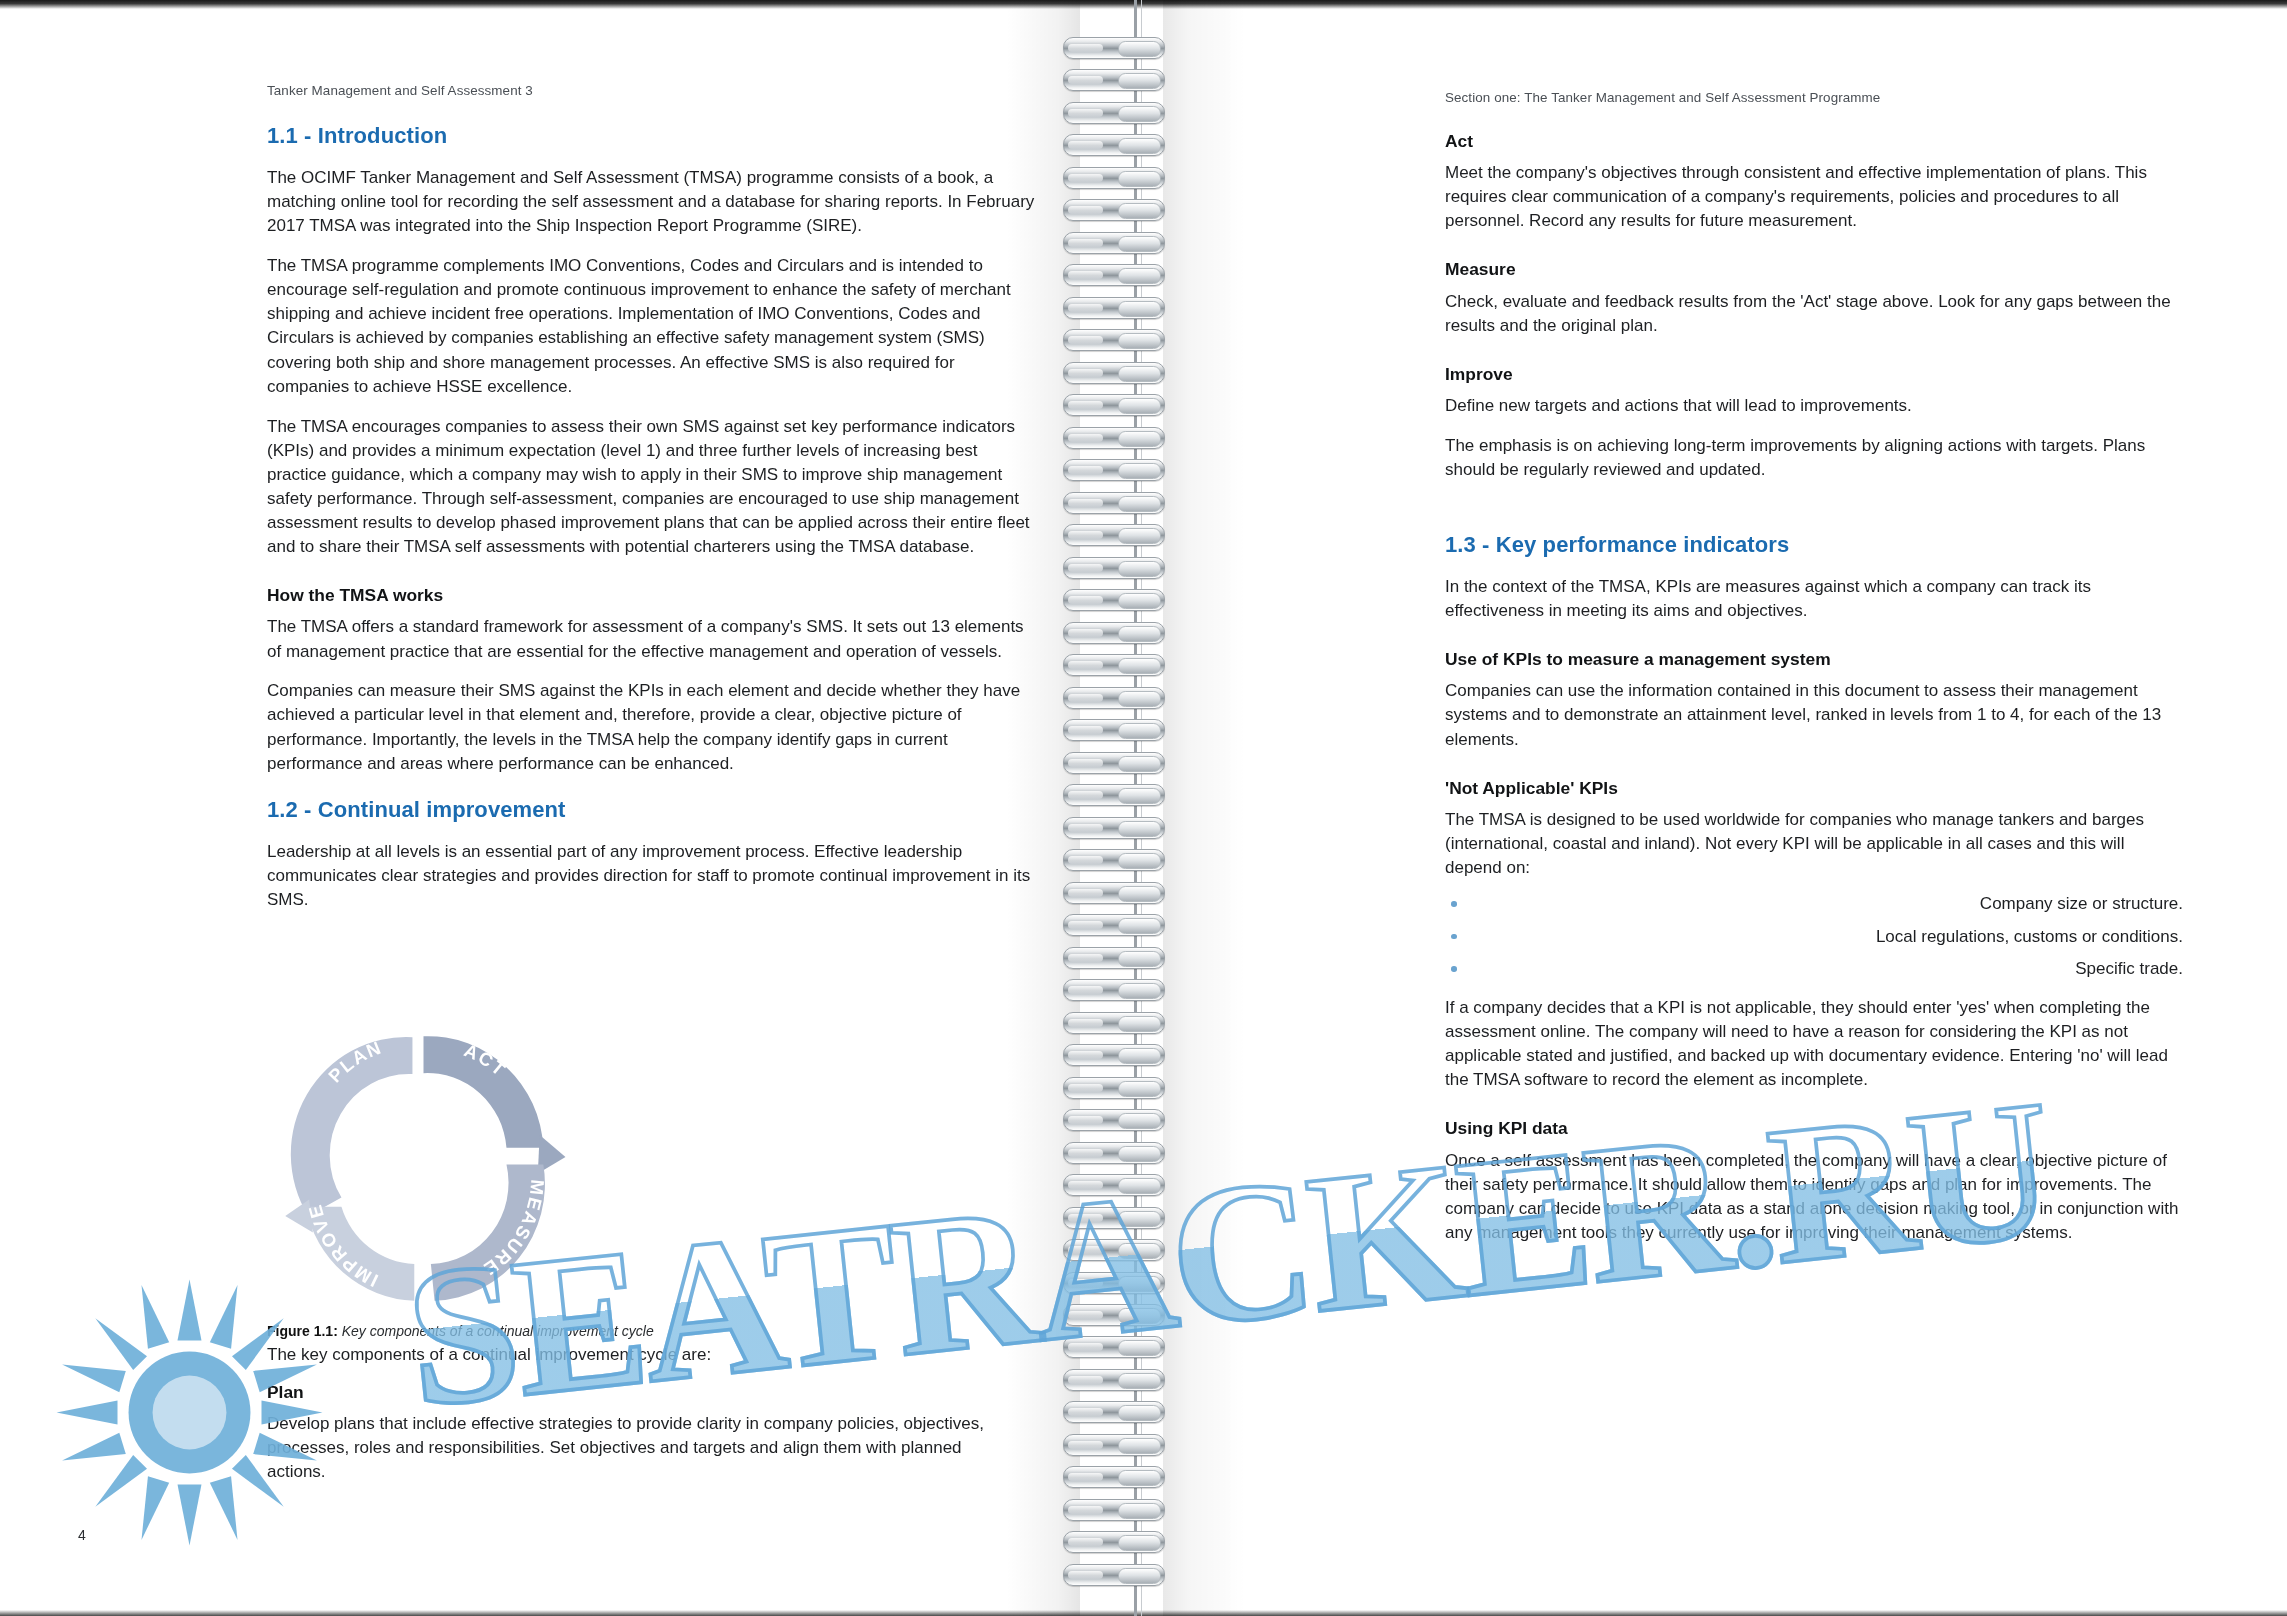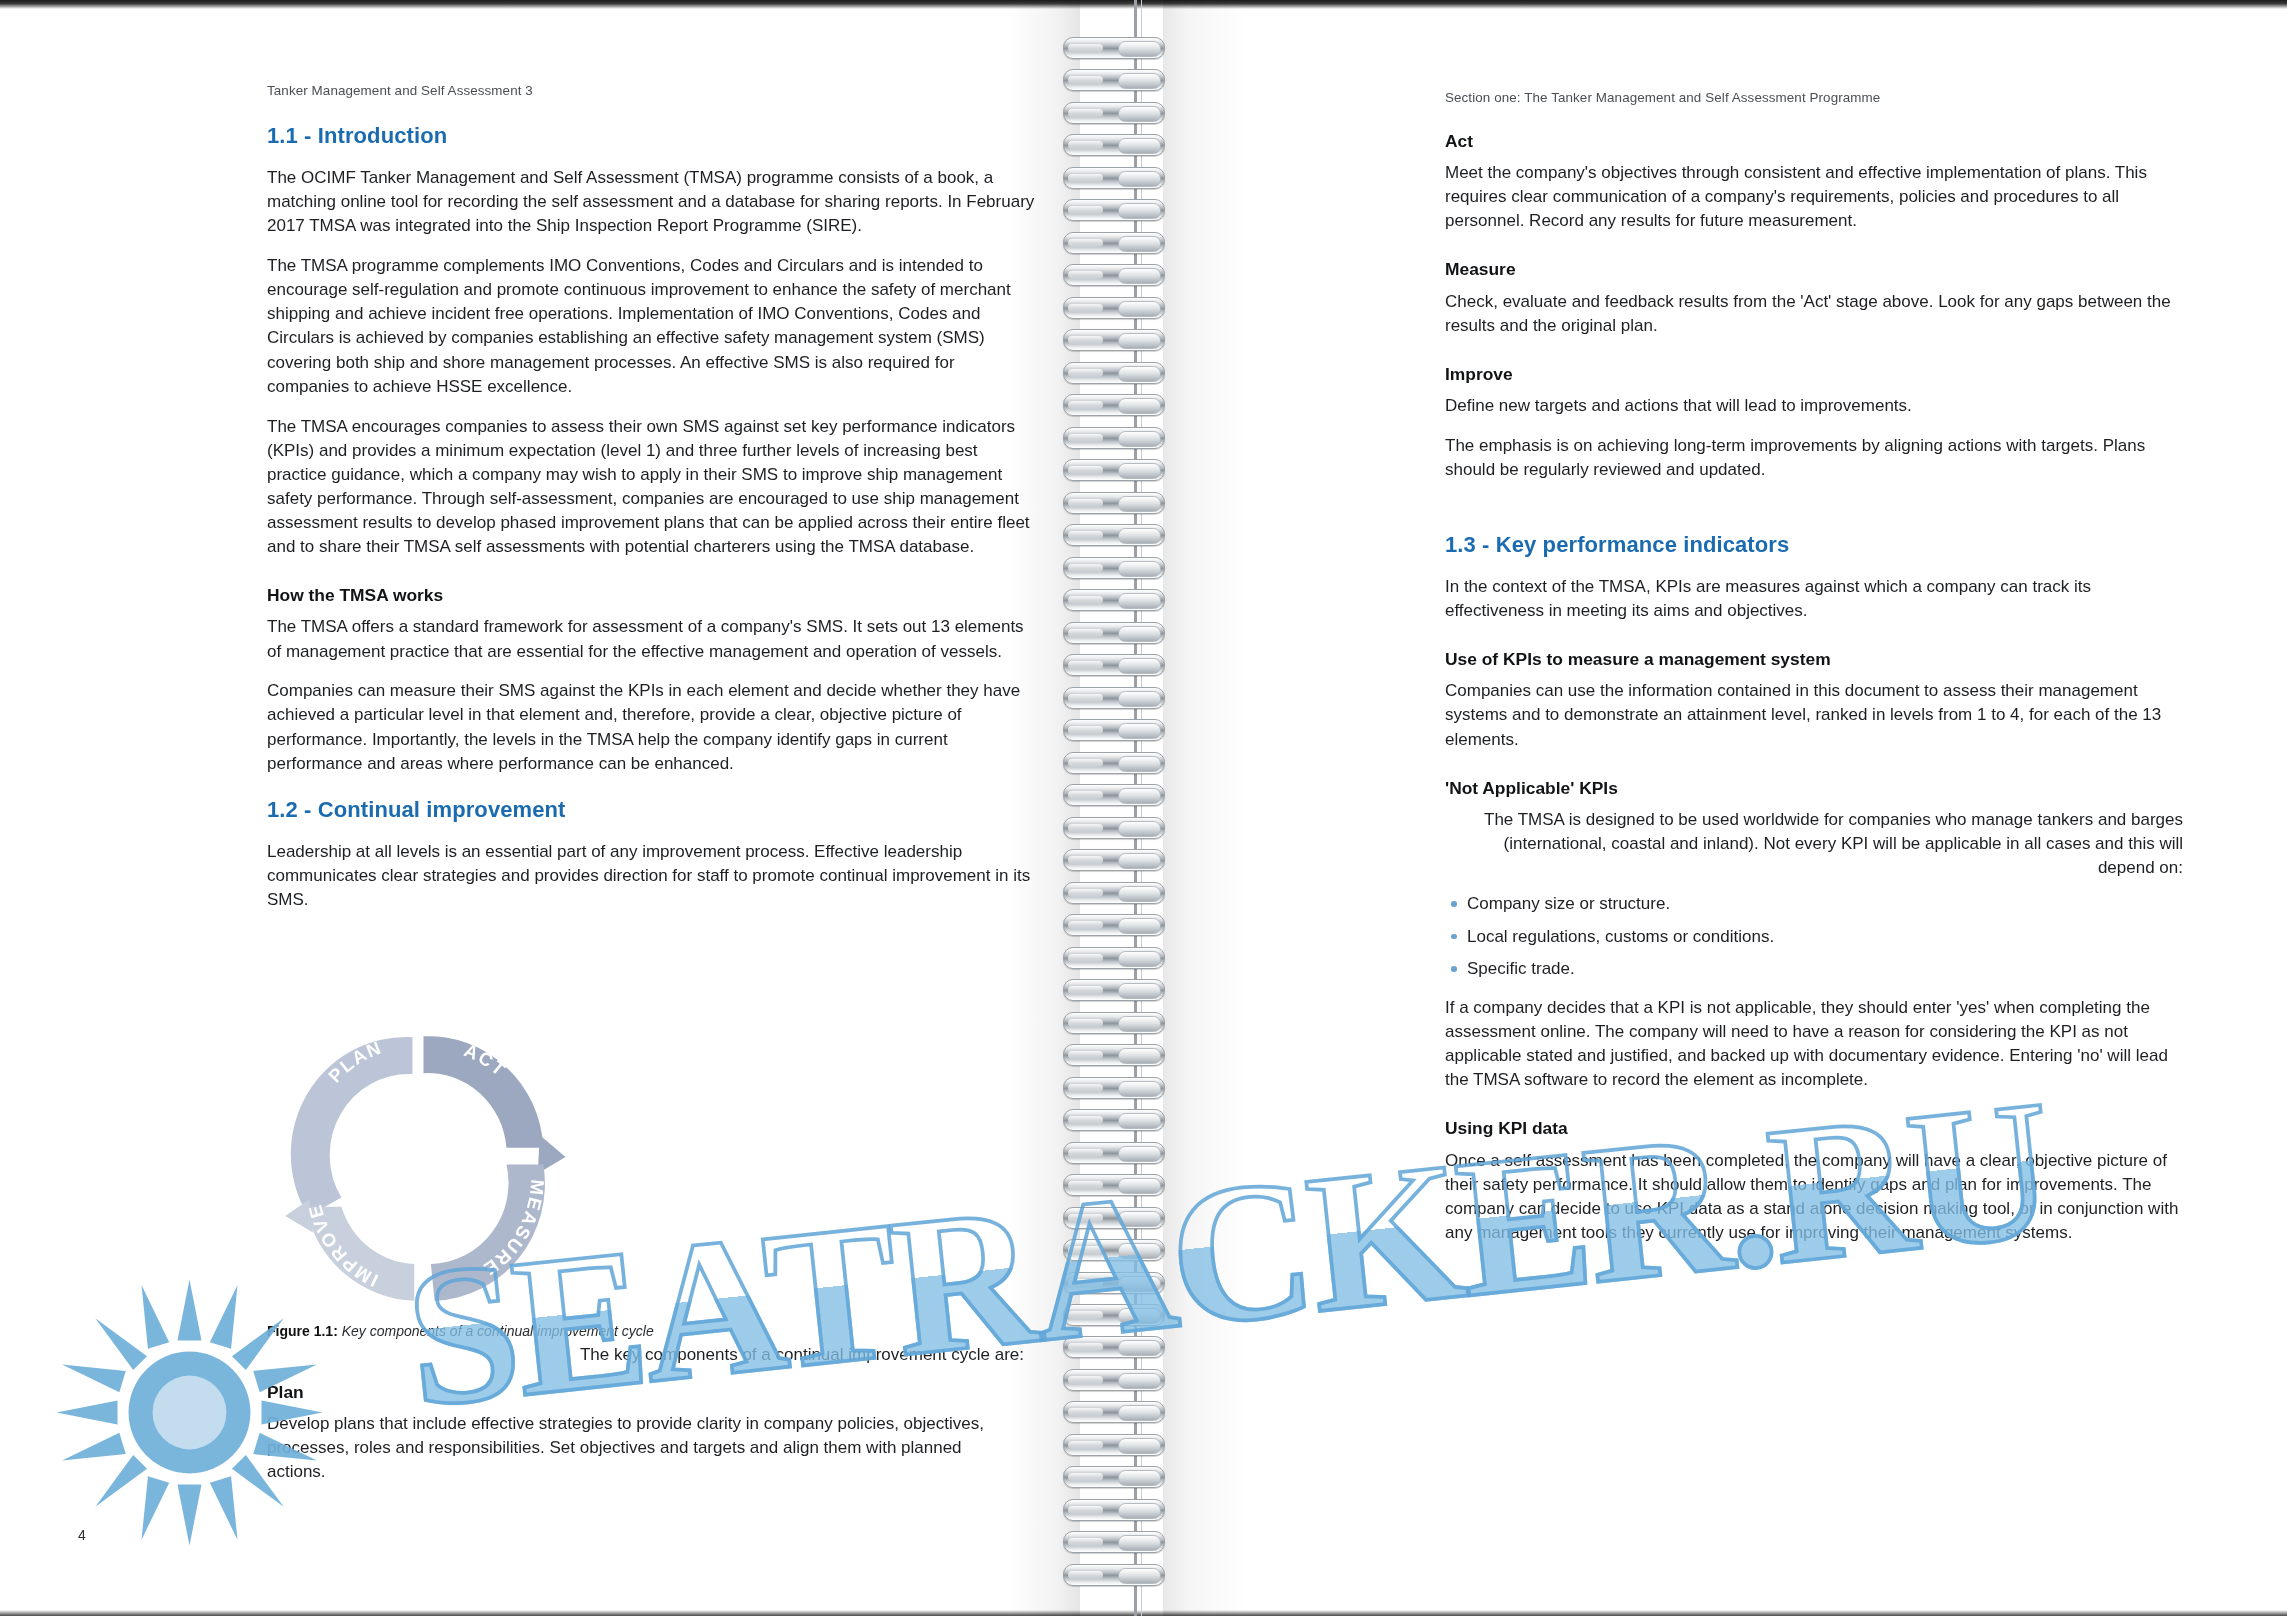--- a/index.html
+++ b/index.html
@@ -142,30 +142,31 @@
     font-size: 17.4px;
     font-weight: bold;
     color: #111315;
     margin: 24px 0 7.4px 0;
   }
   h3.sub.first { margin-top: 0; }
 
   p.body {
     margin: 0 0 15.7px 0;
   }
-  p.tight { margin-bottom: 12px; text-align: right; }
+  p.tight { margin-bottom: 12px; }
 
   ul.bullets {
     margin: 3.7px 0 14.8px 0;
     padding: 0 0 0 22px;
     list-style: none;
   }
   ul.bullets li {
     position: relative;
     margin: 0 0 8.3px 0;
+    text-align: right;
   }
   ul.bullets li::before {
     content: "";
     position: absolute;
     left: -15.7px; top: 9.2px;
     width: 5.5px; height: 5.5px;
     border-radius: 50%;
     background: #6aa3cf;
   }
 

